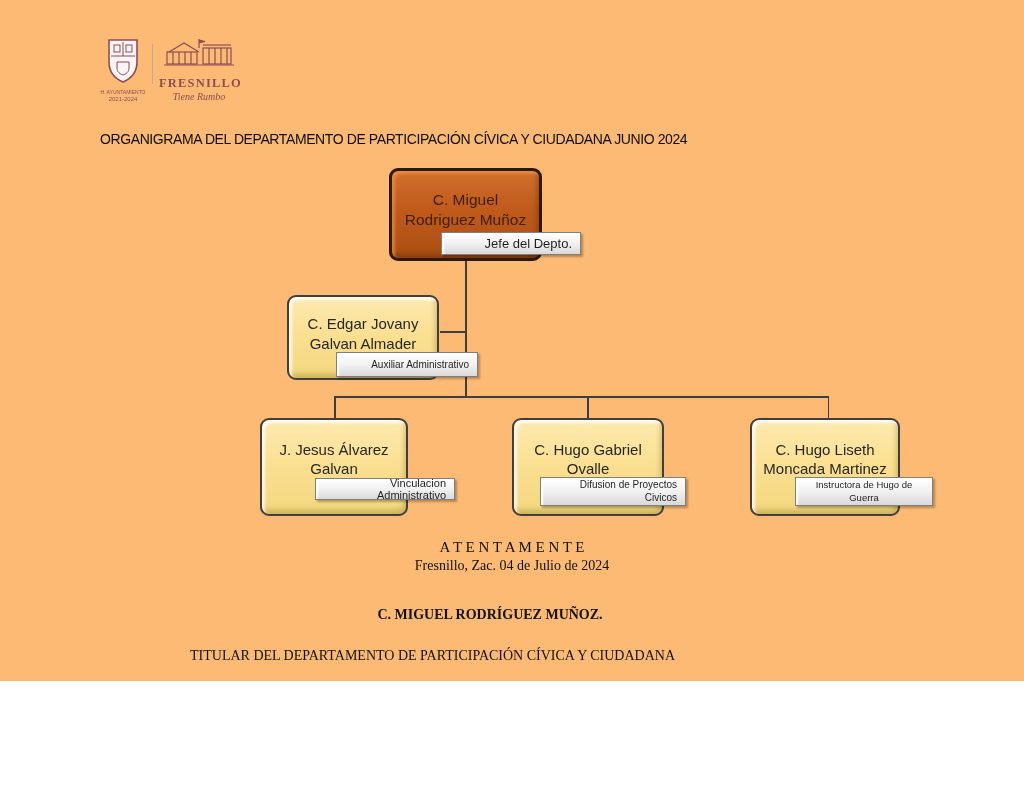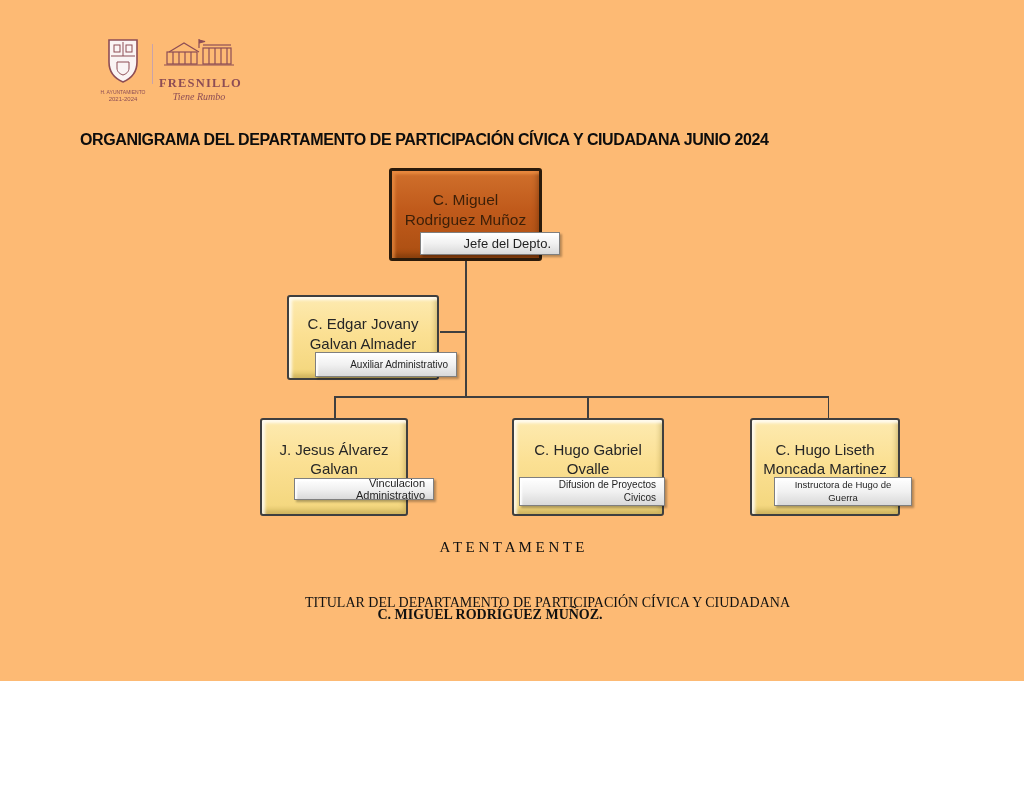--- a/index.html
+++ b/index.html
@@ -12,52 +12,52 @@
   .crest-caption{font-size:5px;line-height:1.3;color:#8d4d55;margin-top:1px;white-space:nowrap;}
   .crest-caption .l2{font-size:6px;}
   .logo-divider{width:1px;height:40px;background:#c9a3a8;margin:6px 6px 0 6px;}
   .brand-wrap{width:80px;text-align:center;}
   .brand-name{font-family:"Liberation Serif",serif;font-size:12.5px;letter-spacing:1.2px;
               color:#8d4d55;margin-top:0px;font-weight:600;}
   .brand-tagline{font-family:"Liberation Serif",serif;font-style:italic;font-size:10px;
                  color:#8d4d55;margin-top:0px;}
 
   
-  .doc-title{position:absolute;left:80px;top:131px;width:900px;font-size:16px;
-             font-weight:bold;color:#0d0d0d;letter-spacing:-0.4px;white-space:nowrap;}
+  .doc-title{position:absolute;left:100px;top:131px;width:900px;font-size:14px;
+             font-weight:normal;color:#0d0d0d;letter-spacing:-0.4px;white-space:nowrap;}
 
   
   .conn{position:absolute;background:#3f3f3f;z-index:1;}
 
   .node{position:absolute;z-index:2;display:flex;flex-direction:column;align-items:center;
-        justify-content:center;text-align:center;border-radius:3px;}
+        justify-content:center;text-align:center;border-radius:9px;}
   .node .line{font-size:15px;line-height:1.27;color:#262626;}
   .node-root{background:linear-gradient(180deg,#d0702c 0%,#c05a1b 45%,#ab4f12 100%);
              border:3px solid #2b1a0a;
              box-shadow:inset 3px 3px 3px rgba(255,160,80,.55), inset -2px -4px 5px rgba(70,30,0,.35);}
   .node-root .line{color:#3c1f08;font-size:15.5px;}
   .node-yellow{background:linear-gradient(180deg,#fdeab0 0%,#fbe093 45%,#f3d67c 100%);
                border:2px solid #3f3f3f;
                box-shadow:inset 3px 3px 3px rgba(255,255,255,.8), inset -2px -4px 5px rgba(120,95,20,.30);}
 
   .tag{position:absolute;z-index:3;display:flex;align-items:center;
        background:linear-gradient(180deg,#ffffff 0%,#f1f1f1 50%,#d9d9d9 100%);
        border:1.6px solid #7f7f7f;color:#1f1f1f;
-       box-shadow:1.5px 1.5px 2px rgba(0,0,0,.28), inset 2px 2px 2px rgba(255,255,255,.95);}
+       box-shadow:1.5px 1.5px 2px rgba(0,0,0,.28), inset 2px 2px 2px rgba(255,255,255,.95);margin-left:21px;}
   .tag.right{justify-content:flex-end;text-align:right;padding:0 8px;}
   .tag.center{justify-content:center;text-align:center;padding:0 6px;}
 
   
   .serif{font-family:"Liberation Serif",serif;color:#111;}
   .salutation{position:absolute;left:312px;top:539px;width:400px;text-align:center;
               font-size:15px;}
   .dateline{position:absolute;left:312px;top:558px;width:400px;text-align:center;font-size:14px;}
   .sig-name{position:absolute;left:190px;top:607px;width:600px;text-align:center;
             font-size:14px;font-weight:bold;}
-  .sig-title{position:absolute;left:190px;top:595px;width:600px;text-align:right;font-size:14px;}
+  .sig-title{position:absolute;left:190px;top:648px;width:600px;text-align:left;font-size:14px;}
 </style>
 </head>
 <body>
 
 <div class="page">
 
   <div class="logo">
     <div class="crest-wrap">
       <span>
         <svg width="36" height="46" viewBox="0 0 36 46">
@@ -145,16 +145,17 @@
 
   <div class="node node-yellow" style="left:750px;top:418px;width:146px;height:78px;padding-bottom:16px;">
     <div class="line">C. Hugo Liseth</div>
     <div class="line">Moncada Martinez</div>
   </div>
   <div class="tag center" style="left:774px;top:477px;width:124px;height:27px;font-size:9.5px;line-height:1.3;">
     <span>Instructora de Hugo de Guerra</span>
   </div>
 
   <div class="serif salutation">A T E N T A M E N T E</div>
+  <div class="serif dateline">Fresnillo, Zac. 04 de Julio de 2024</div>
   <div class="serif sig-name">C. MIGUEL RODRÍGUEZ MUÑOZ.</div>
   <div class="serif sig-title">TITULAR DEL DEPARTAMENTO DE PARTICIPACIÓN CÍVICA Y CIUDADANA</div>
 
 </div>
 
 </body></html>

